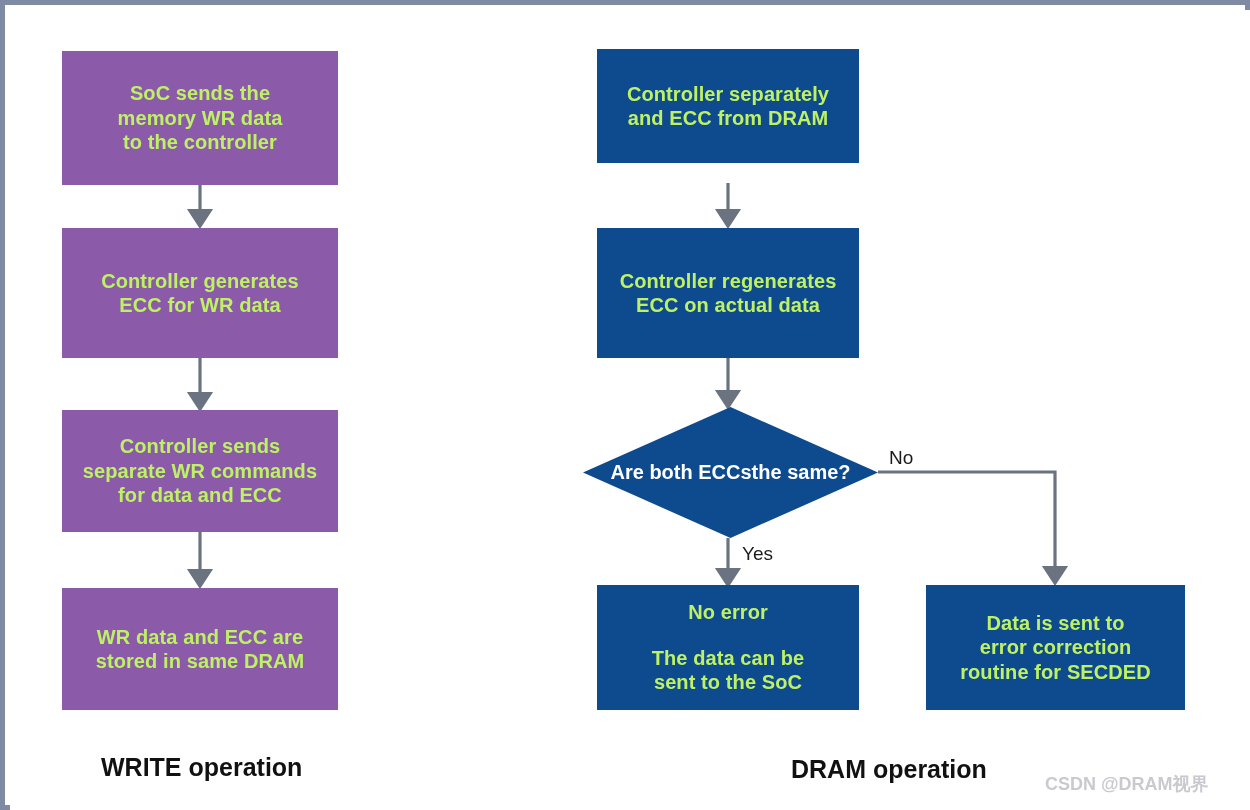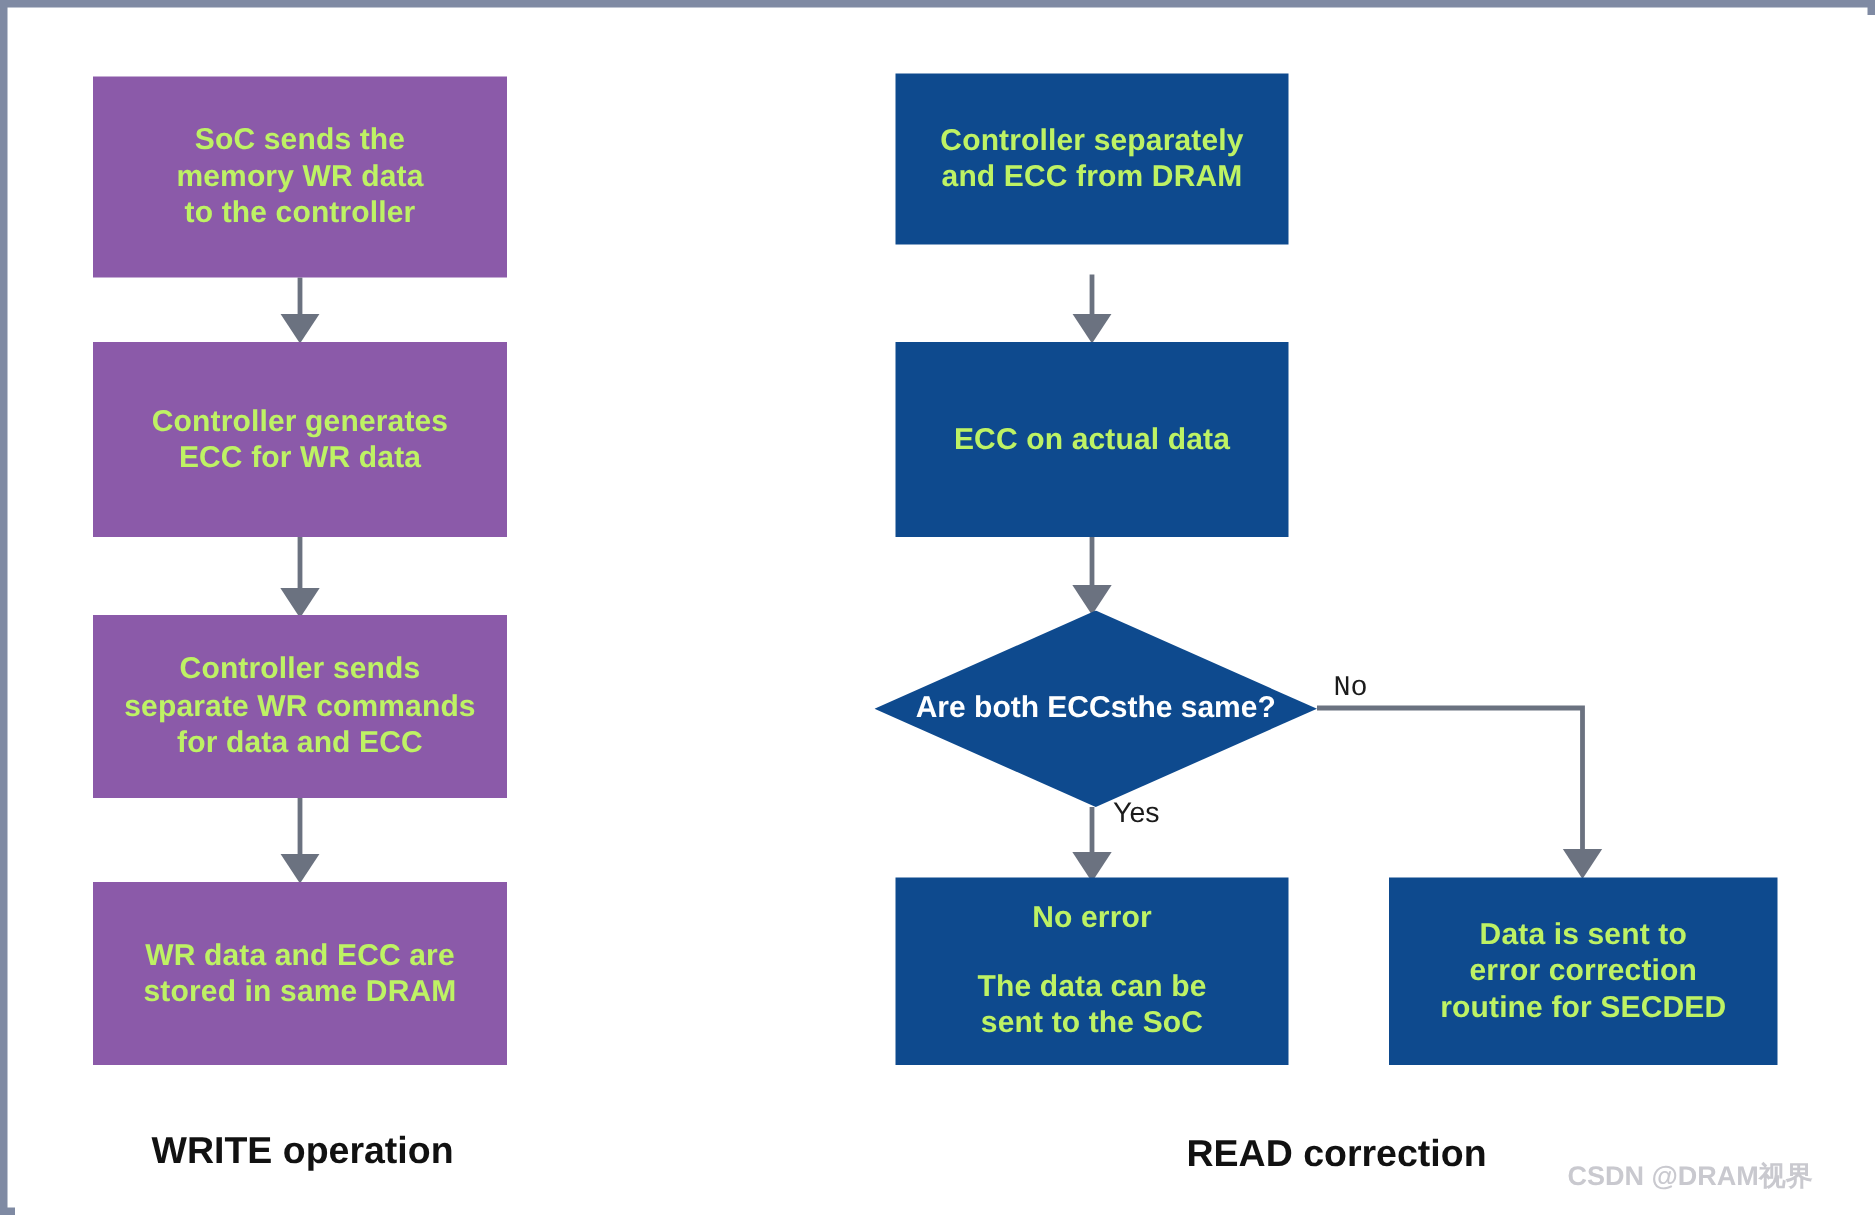--- a/index.html
+++ b/index.html
@@ -175,48 +175,49 @@
     <span class="ln">WR data and ECC are</span>
     <span class="ln">stored in same DRAM</span>
   </div>
 
   <div class="node blue" style="left:597px; top:49px; width:262px; height:114px; font-size:20px;">
     <span class="ln">Controller separately</span>
     <span class="ln">and ECC from DRAM</span>
   </div>
 
   <div class="node blue" style="left:597px; top:228px; width:262px; height:130px; font-size:20px;">
+    <span class="ln">Controller regenerates</span>
     <span class="ln">ECC on actual data</span>
   </div>
 
   <div class="diamond-wrap" style="left:583px; top:407px; width:295px; height:131px;">
     <svg class="diamond-shape" viewBox="0 0 295 131" preserveAspectRatio="none">
       <polygon points="147.5,0 295,65.5 147.5,131 0,65.5" fill="#0e4a8e"></polygon>
     </svg>
     <div class="diamond-label" style="font-size:20px;">
       <span class="ln">Are both ECCs</span>
       <span class="ln">the same?</span>
     </div>
   </div>
 
-  <div class="edge-label" style="left:742px; top:532px; font-size:19px;">Yes</div>
-
-  <div class="edge-label" style="left:889px; top:447px; font-size:19px;font-family:Liberation Mono, monospace;">No</div>
+  <div class="edge-label" style="left:742px; top:543px; font-size:19px;">Yes</div>
+
+  <div class="edge-label" style="left:889px; top:447px; font-size:19px;">No</div>
 
   <div class="node blue" style="left:597px; top:585px; width:262px; height:125px; font-size:20px;">
     <span class="ln" style="margin-bottom:21px;">No error</span>
     <span class="ln">The data can be</span>
     <span class="ln">sent to the SoC</span>
   </div>
 
   <div class="node blue" style="left:926px; top:585px; width:259px; height:125px; font-size:20px;">
     <span class="ln">Data is sent to</span>
     <span class="ln">error correction</span>
     <span class="ln">routine for SECDED</span>
   </div>
 
   <div class="caption" style="left:101px; top:753px; font-size:25px;">WRITE operation</div>
 
-  <div class="caption" style="left:791px; top:755px; font-size:25px;">READ correction</div>
+  <div class="caption" style="left:791px; top:755px; font-size:25px;">DRAM operation</div>
 
   <div class="watermark" style="left:1045px; top:772px; font-size:18px;font-weight:bold;">CSDN @DRAM视界</div>
 
 </div>
 
 </body></html>

